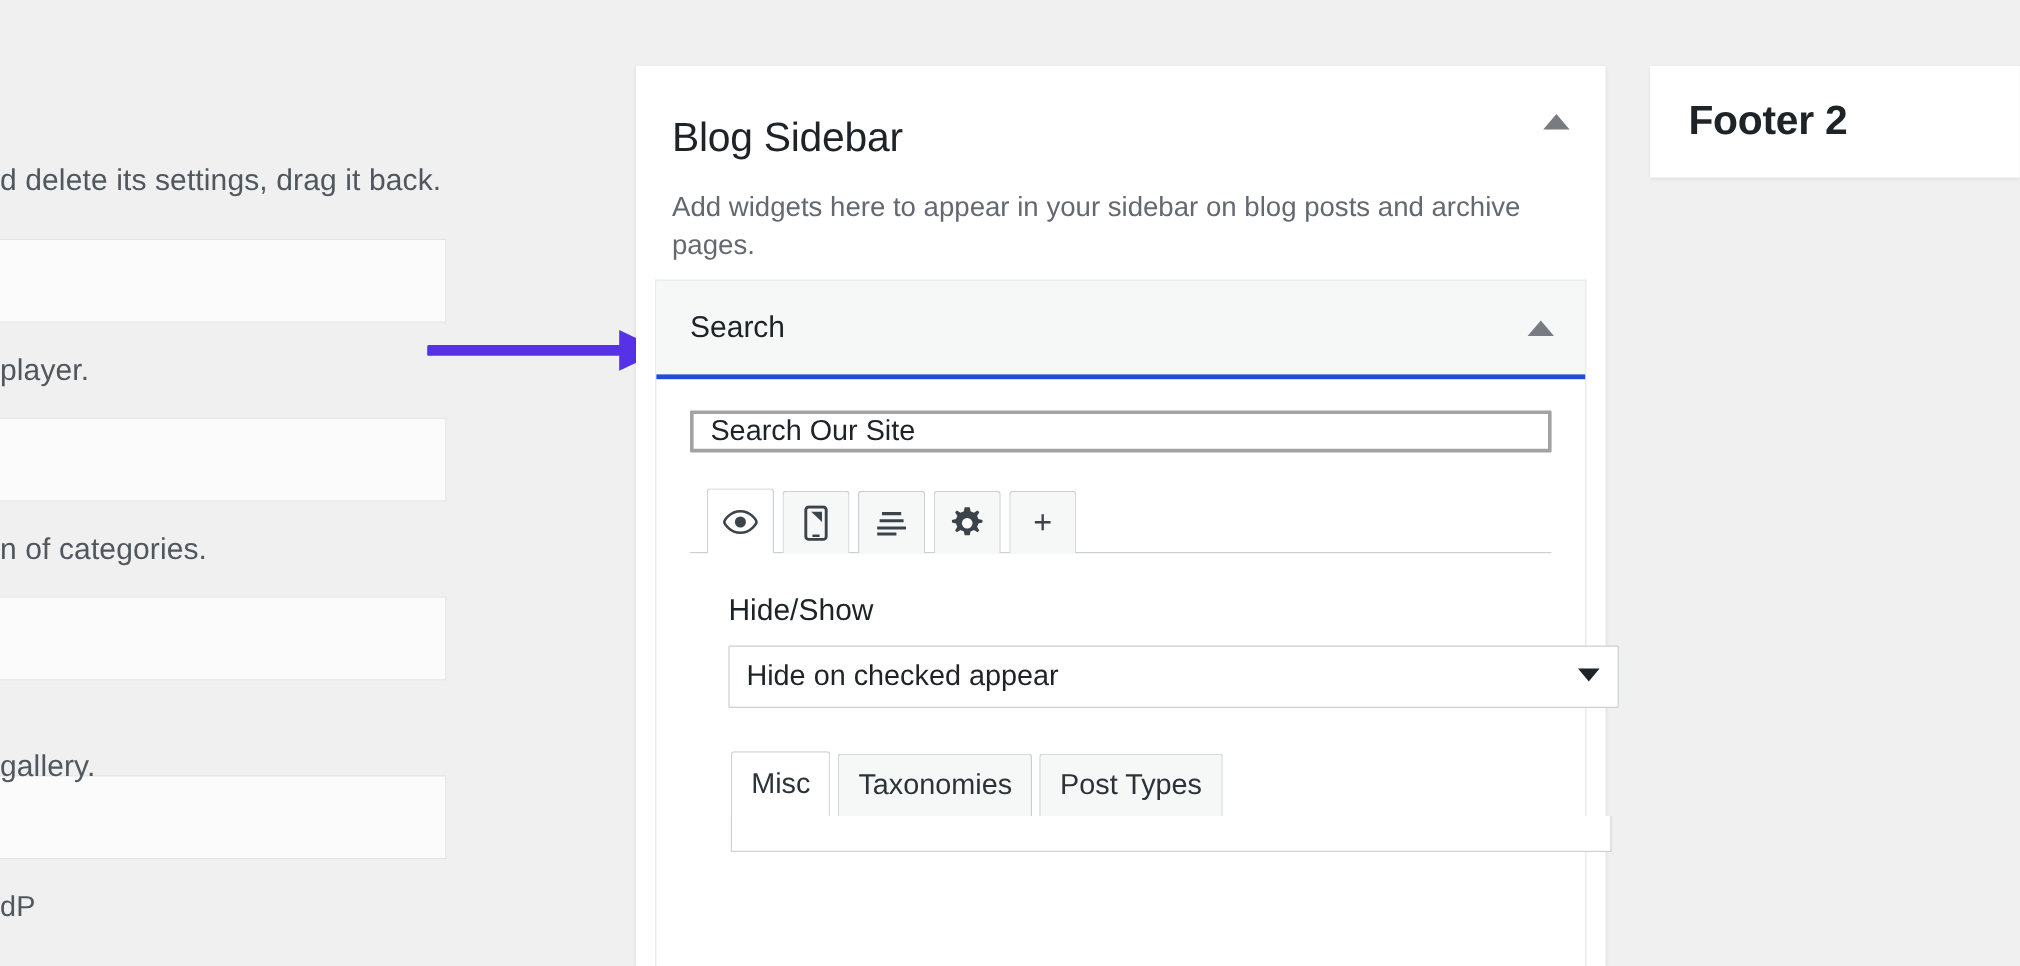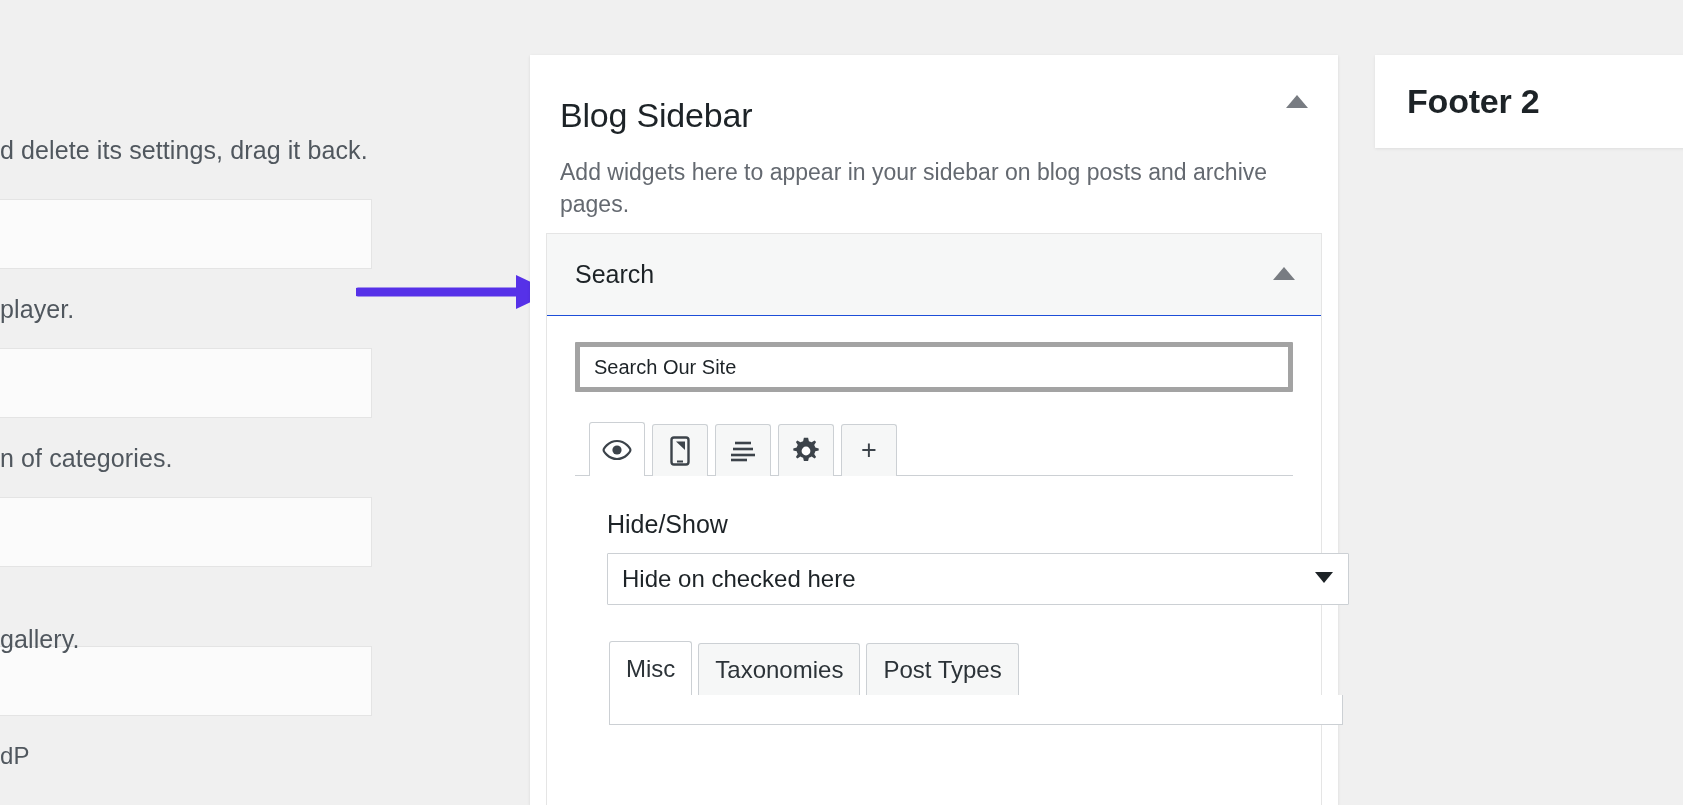--- a/index.html
+++ b/index.html
@@ -105,21 +105,21 @@
     width: 776px;
     height: 572px;
     background: #ffffff;
     border: 1px solid #e5e5e5;
     border-bottom: none;
   }
   .widget-head {
     position: relative;
     height: 82px;
     background: #f6f7f7;
-    border-bottom: 1px solid #1d4ed8;
+    border-bottom: 4px solid #1d4ed8;
     display: flex;
     align-items: center;
     padding: 0 28px;
   }
   .widget-head-title {
     font-size: 25px;
     color: #1d2327;
     font-weight: 400;
   }
   .widget-caret {
@@ -139,25 +139,25 @@
   .field-label {
     display: block;
     font-size: 23px;
     color: #2c3338;
     margin: 0 0 10px 2px;
     font-weight: 400;
   }
   .text-input {
     display: block;
     width: 718px;
-    height: 50px;
-    font-size: 20px;
+    height: 35px;
+    font-size: 24px;
     color: #1d2327;
     padding: 2px 14px;
-    border: 5px solid #a3a3a3;
+    border: 3px solid #a3a3a3;
     background: #ffffff;
     border-radius: 1px;
     outline: none;
     font-family: inherit;
   }
 
   
   .icon-tabs {
     margin-top: 26px;
     display: flex;
@@ -379,21 +379,21 @@
         <div class="icon-tab">
           <span class="plus-glyph">+</span>
         </div>
 
       </div>
 
       <div class="hideshow-wrap">
         <div class="section-label">Hide/Show</div>
         <div class="select-row">
           <div class="fake-select">
-            <span>Hide on checked here</span>
+            <span>Hide on checked appear</span>
           </div>
           <div class="select-arrow"></div>
         </div>
       </div>
 
       <div class="text-tabs">
         <div class="text-tab active">
           <span>Misc</span>
         </div>
         <div class="text-tab">

